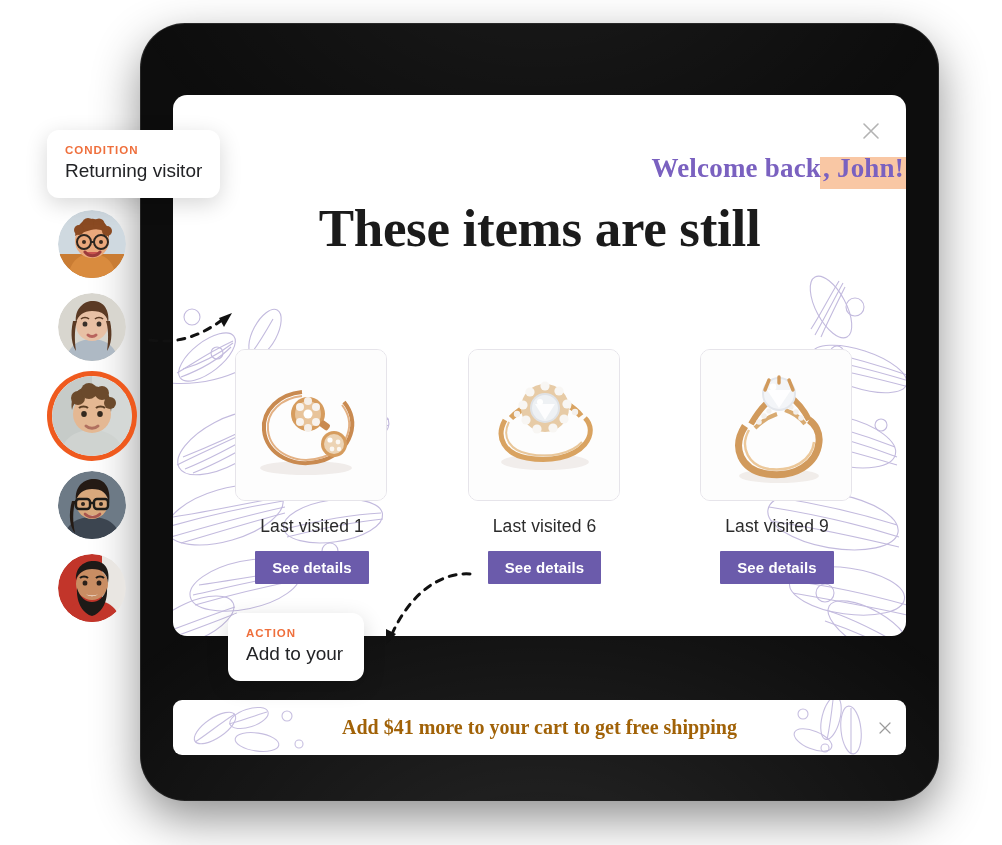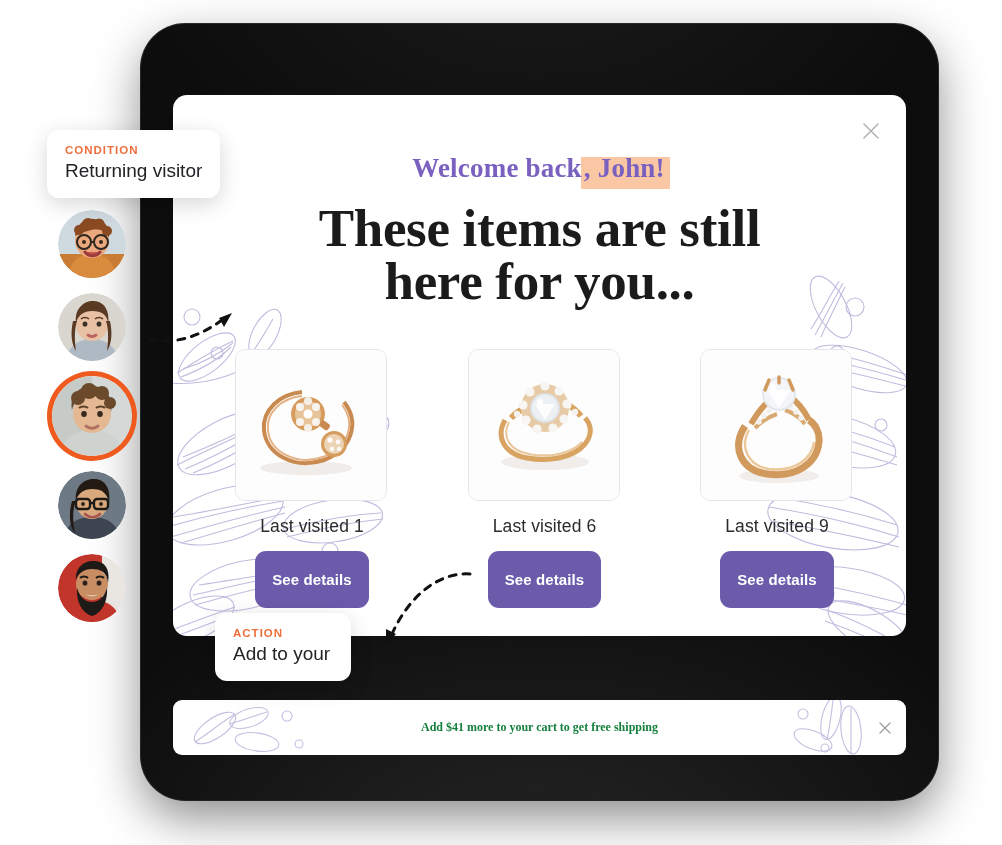--- a/index.html
+++ b/index.html
@@ -72,21 +72,21 @@
     position: absolute;
     inset: 0;
     z-index: 4;
   }
 
   #welcome-line {
     position: absolute;
     top: 58px;
     left: 0;
     right: 0;
-    text-align: center;
+    text-align: right;
     font-family: "Liberation Serif", serif;
     font-weight: bold;
     font-size: 27px;
     letter-spacing: 0.2px;
     color: #7a61c0;
     white-space: nowrap;
   }
   #welcome-highlight {
     position: relative;
     display: inline-block;
@@ -148,22 +148,22 @@
     letter-spacing: 0.1px;
   }
   .see-details-btn {
     display: inline-block;
     margin-top: 14px;
     background: #6b5bab;
     color: #ffffff;
     font-size: 15px;
     font-weight: bold;
     border: none;
-    border-radius: 11px;
-    padding: 20px 17px;
+    border-radius: 1px;
+    padding: 8px 17px;
     cursor: pointer;
     font-family: "Liberation Sans", sans-serif;
     letter-spacing: 0.1px;
   }
 
   
   #shipping-bar {
     position: absolute;
     left: 173px;
     top: 700px;
@@ -174,22 +174,22 @@
     overflow: hidden;
   }
   #shipping-text {
     position: absolute;
     inset: 0;
     display: flex;
     align-items: center;
     justify-content: center;
     font-family: "Liberation Serif", serif;
     font-weight: bold;
-    font-size: 12px;
-    color: #15803d;
+    font-size: 20px;
+    color: #a16207;
     z-index: 3;
   }
   #shipping-close {
     position: absolute;
     right: 12px;
     top: 50%;
     transform: translateY(-50%);
     width: 18px;
     height: 18px;
     z-index: 4;
@@ -213,21 +213,21 @@
     text-transform: uppercase;
   }
   .callout-title {
     margin-top: 4px;
     font-size: 19px;
     font-weight: normal;
     color: #222326;
     white-space: nowrap;
   }
   #callout-condition { left: 47px; top: 130px; min-width: 120px; }
-  #callout-action    { left: 215px; top: 613px; min-width: 100px; }
+  #callout-action    { left: 228px; top: 613px; min-width: 100px; }
 
   
   #avatar-rail {
     position: absolute;
     left: 58px;
     top: 210px;
     width: 84px;
     z-index: 15;
   }
   .avatar {
@@ -366,21 +366,20 @@
   </div>
 
   <div class="modal-inner">
 
     <div id="welcome-line">
       <span>Welcome back</span><span id="welcome-highlight">, John!</span>
     </div>
 
     <div id="headline">
       <div>These items are still</div>
-      <div>here for you...</div>
     </div>
 
     <div id="product-row">
 
       <div class="product-card">
         <div class="product-thumb">
           <svg width="152" height="152" viewBox="0 0 152 152">
             <rect width="152" height="152" fill="#fdfdfd"></rect>
             <ellipse cx="70" cy="118" rx="46" ry="7" fill="#f0ecea"></ellipse>
             <g fill="none" stroke="#c98a50" stroke-width="4">

